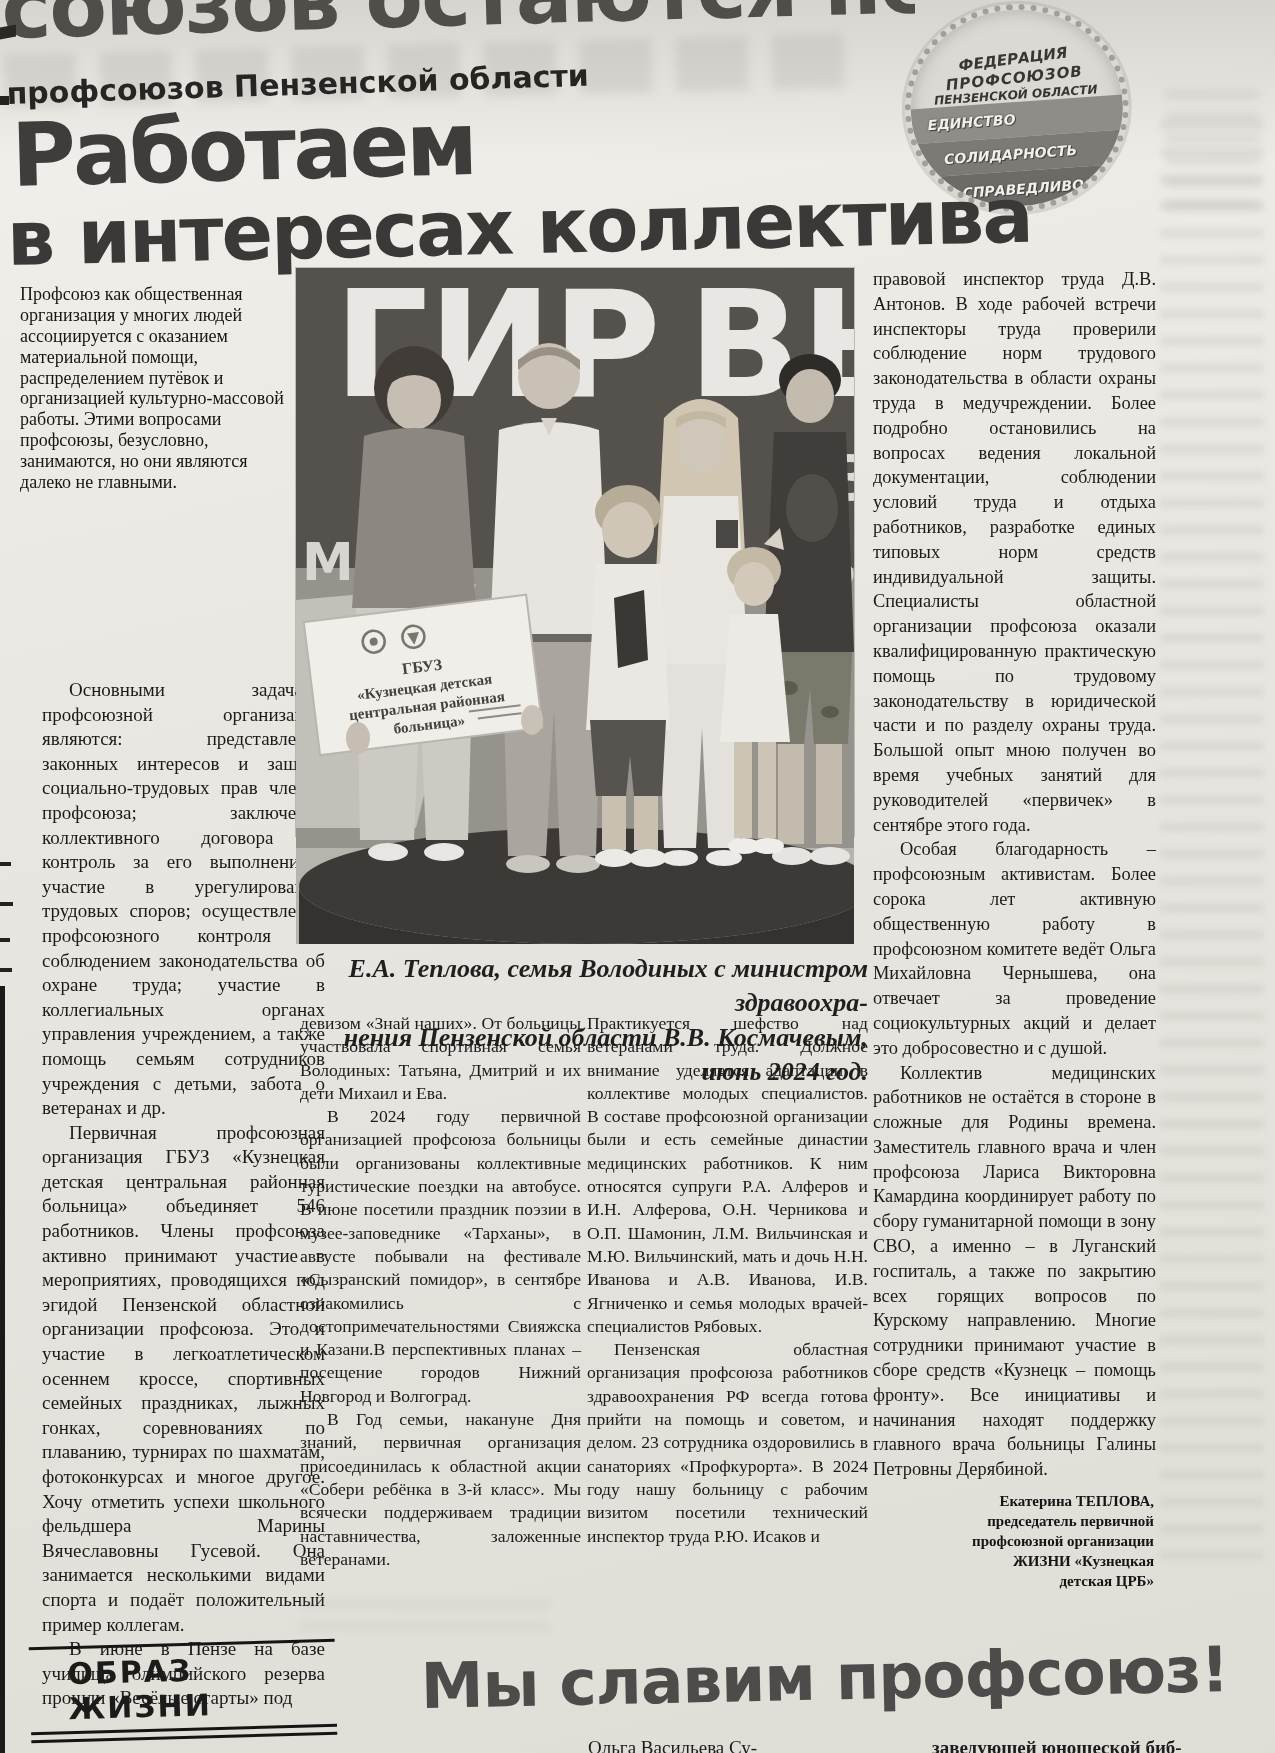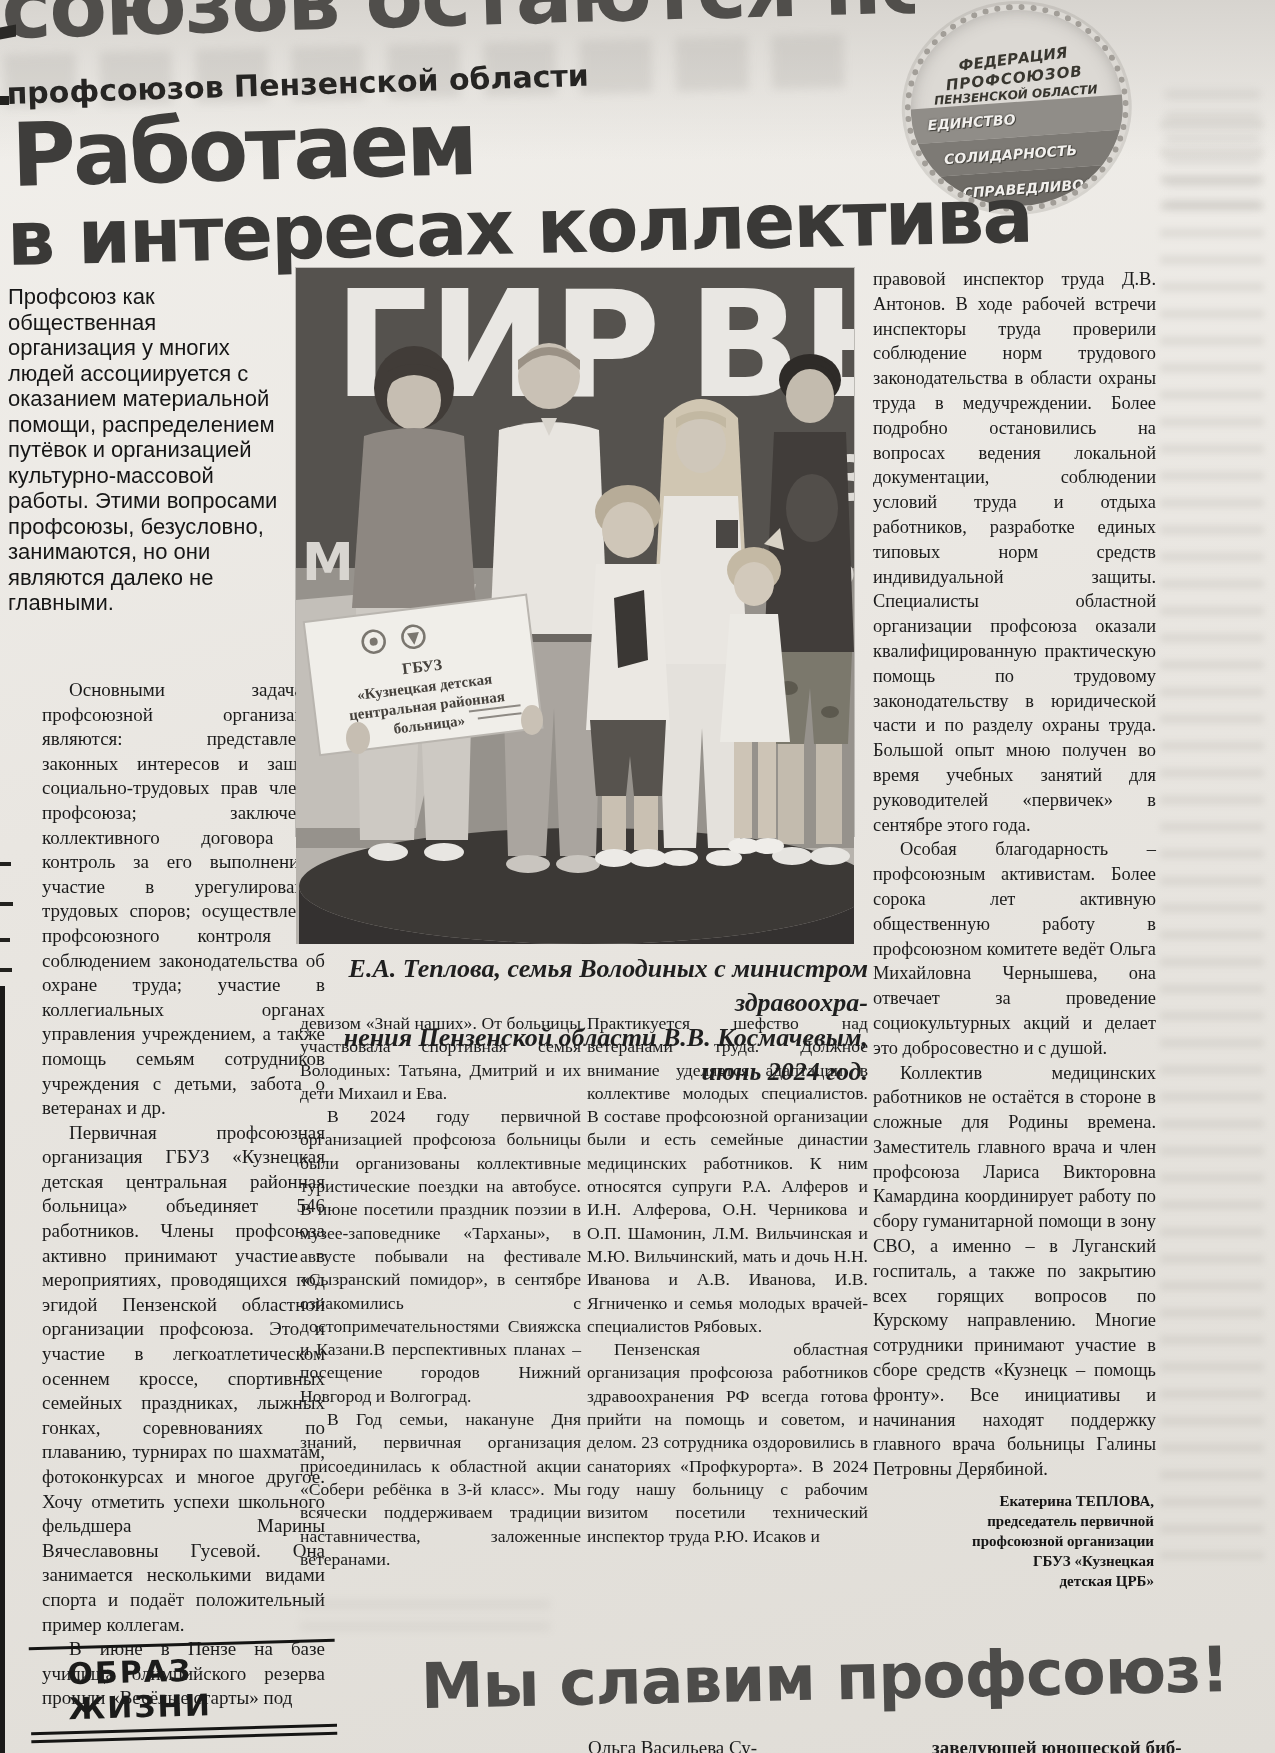--- a/index.html
+++ b/index.html
@@ -40,22 +40,22 @@
   .band2{background:#7d7a75;padding-left:30px;}
   .band3{background:#6e6b66;padding-left:46px;}
   
   .h1a{position:absolute;top:104px;left:10px;white-space:nowrap;
     font-family:"DejaVu Sans",sans-serif;font-weight:bold;font-size:88px;letter-spacing:-3px;
     color:#3e3d3b;transform:rotate(-1.5deg);transform-origin:0 0;}
   .h1b{position:absolute;top:194px;left:6px;white-space:nowrap;
     font-family:"DejaVu Sans",sans-serif;font-weight:bold;font-size:76px;letter-spacing:-2px;
     color:#3a3937;transform:rotate(-1.3deg);transform-origin:0 0;}
   
-  .lead{position:absolute;top:284px;left:8px;width:272px;
-    font-family:Liberation Sans, sans-serif;font-size:22px;line-height:1.16;color:#161616;}
+  .lead{position:absolute;top:284px;left:20px;width:272px;
+    font-family:Liberation Serif, serif;font-size:18px;line-height:1.16;color:#161616;}
   .c1{position:absolute;top:678px;left:10px;width:283px;margin-left:32px;}
   .c2{position:absolute;top:1012px;left:300px;width:281px;}
   .c3{position:absolute;top:1012px;left:587px;width:281px;}
   .c4{position:absolute;top:267px;left:873px;width:283px;}
   .col p{margin:0;text-align:justify;color:#1b1b1b;}
   .c1 p{font-size:19px;line-height:24.6px;}
   .c2 p,.c3 p{font-size:17.6px;line-height:23.3px;}
   .c4 p{font-size:18.4px;line-height:24.8px;}
   p.ind{text-indent:27px;}
   .sig{margin-top:10px;text-align:right;font-weight:bold;font-size:15px;line-height:1.33;
@@ -248,21 +248,21 @@
   </div>
 
   <div class="c4 col">
     <p>правовой инспектор труда Д.В. Антонов. В ходе рабочей встречи инспекторы труда проверили соблюдение норм трудового законодательства в области охраны труда в медучреждении. Более подробно остановились на вопросах ведения локальной документации, соблюдении условий труда и отдыха работников, разработке единых типовых норм средств индивидуальной защиты. Специалисты областной организации профсоюза оказали квалифицированную практическую помощь по трудовому законодательству в юридической части и по разделу охраны труда. Большой опыт мною получен во время учебных занятий для руководителей «первичек» в сентябре этого года.</p>
     <p class="ind">Особая благодарность – профсоюзным активистам. Более сорока лет активную общественную работу в профсоюзном комитете ведёт Ольга Михайловна Чернышева, она отвечает за проведение социокультурных акций и делает это добросовестно и с душой.</p>
     <p class="ind">Коллектив медицинских работников не остаётся в стороне в сложные для Родины времена. Заместитель главного врача и член профсоюза Лариса Викторовна Камардина координирует работу по сбору гуманитарной помощи в зону СВО, а именно – в Луганский госпиталь, а также по закрытию всех горящих вопросов по Курскому направлению. Многие сотрудники принимают участие в сборе средств «Кузнецк – помощь фронту». Все инициативы и начинания находят поддержку главного врача больницы Галины Петровны Дерябиной.</p>
     <div class="sig">
       <div>Екатерина ТЕПЛОВА,</div>
       <div>председатель первичной</div>
       <div>профсоюзной организации</div>
-      <div>ГБУЗ «Кузнецкая</div>
+      <div>ЖИЗНИ «Кузнецкая</div>
       <div>детская ЦРБ»</div>
     </div>
   </div>
 
   <div class="section-box">
     <div class="rule"></div>
     <div class="section-label">ОБРАЗ ЖИЗНИ</div>
     <div class="rule"></div>
     <div class="rule gap"></div>
   </div>

